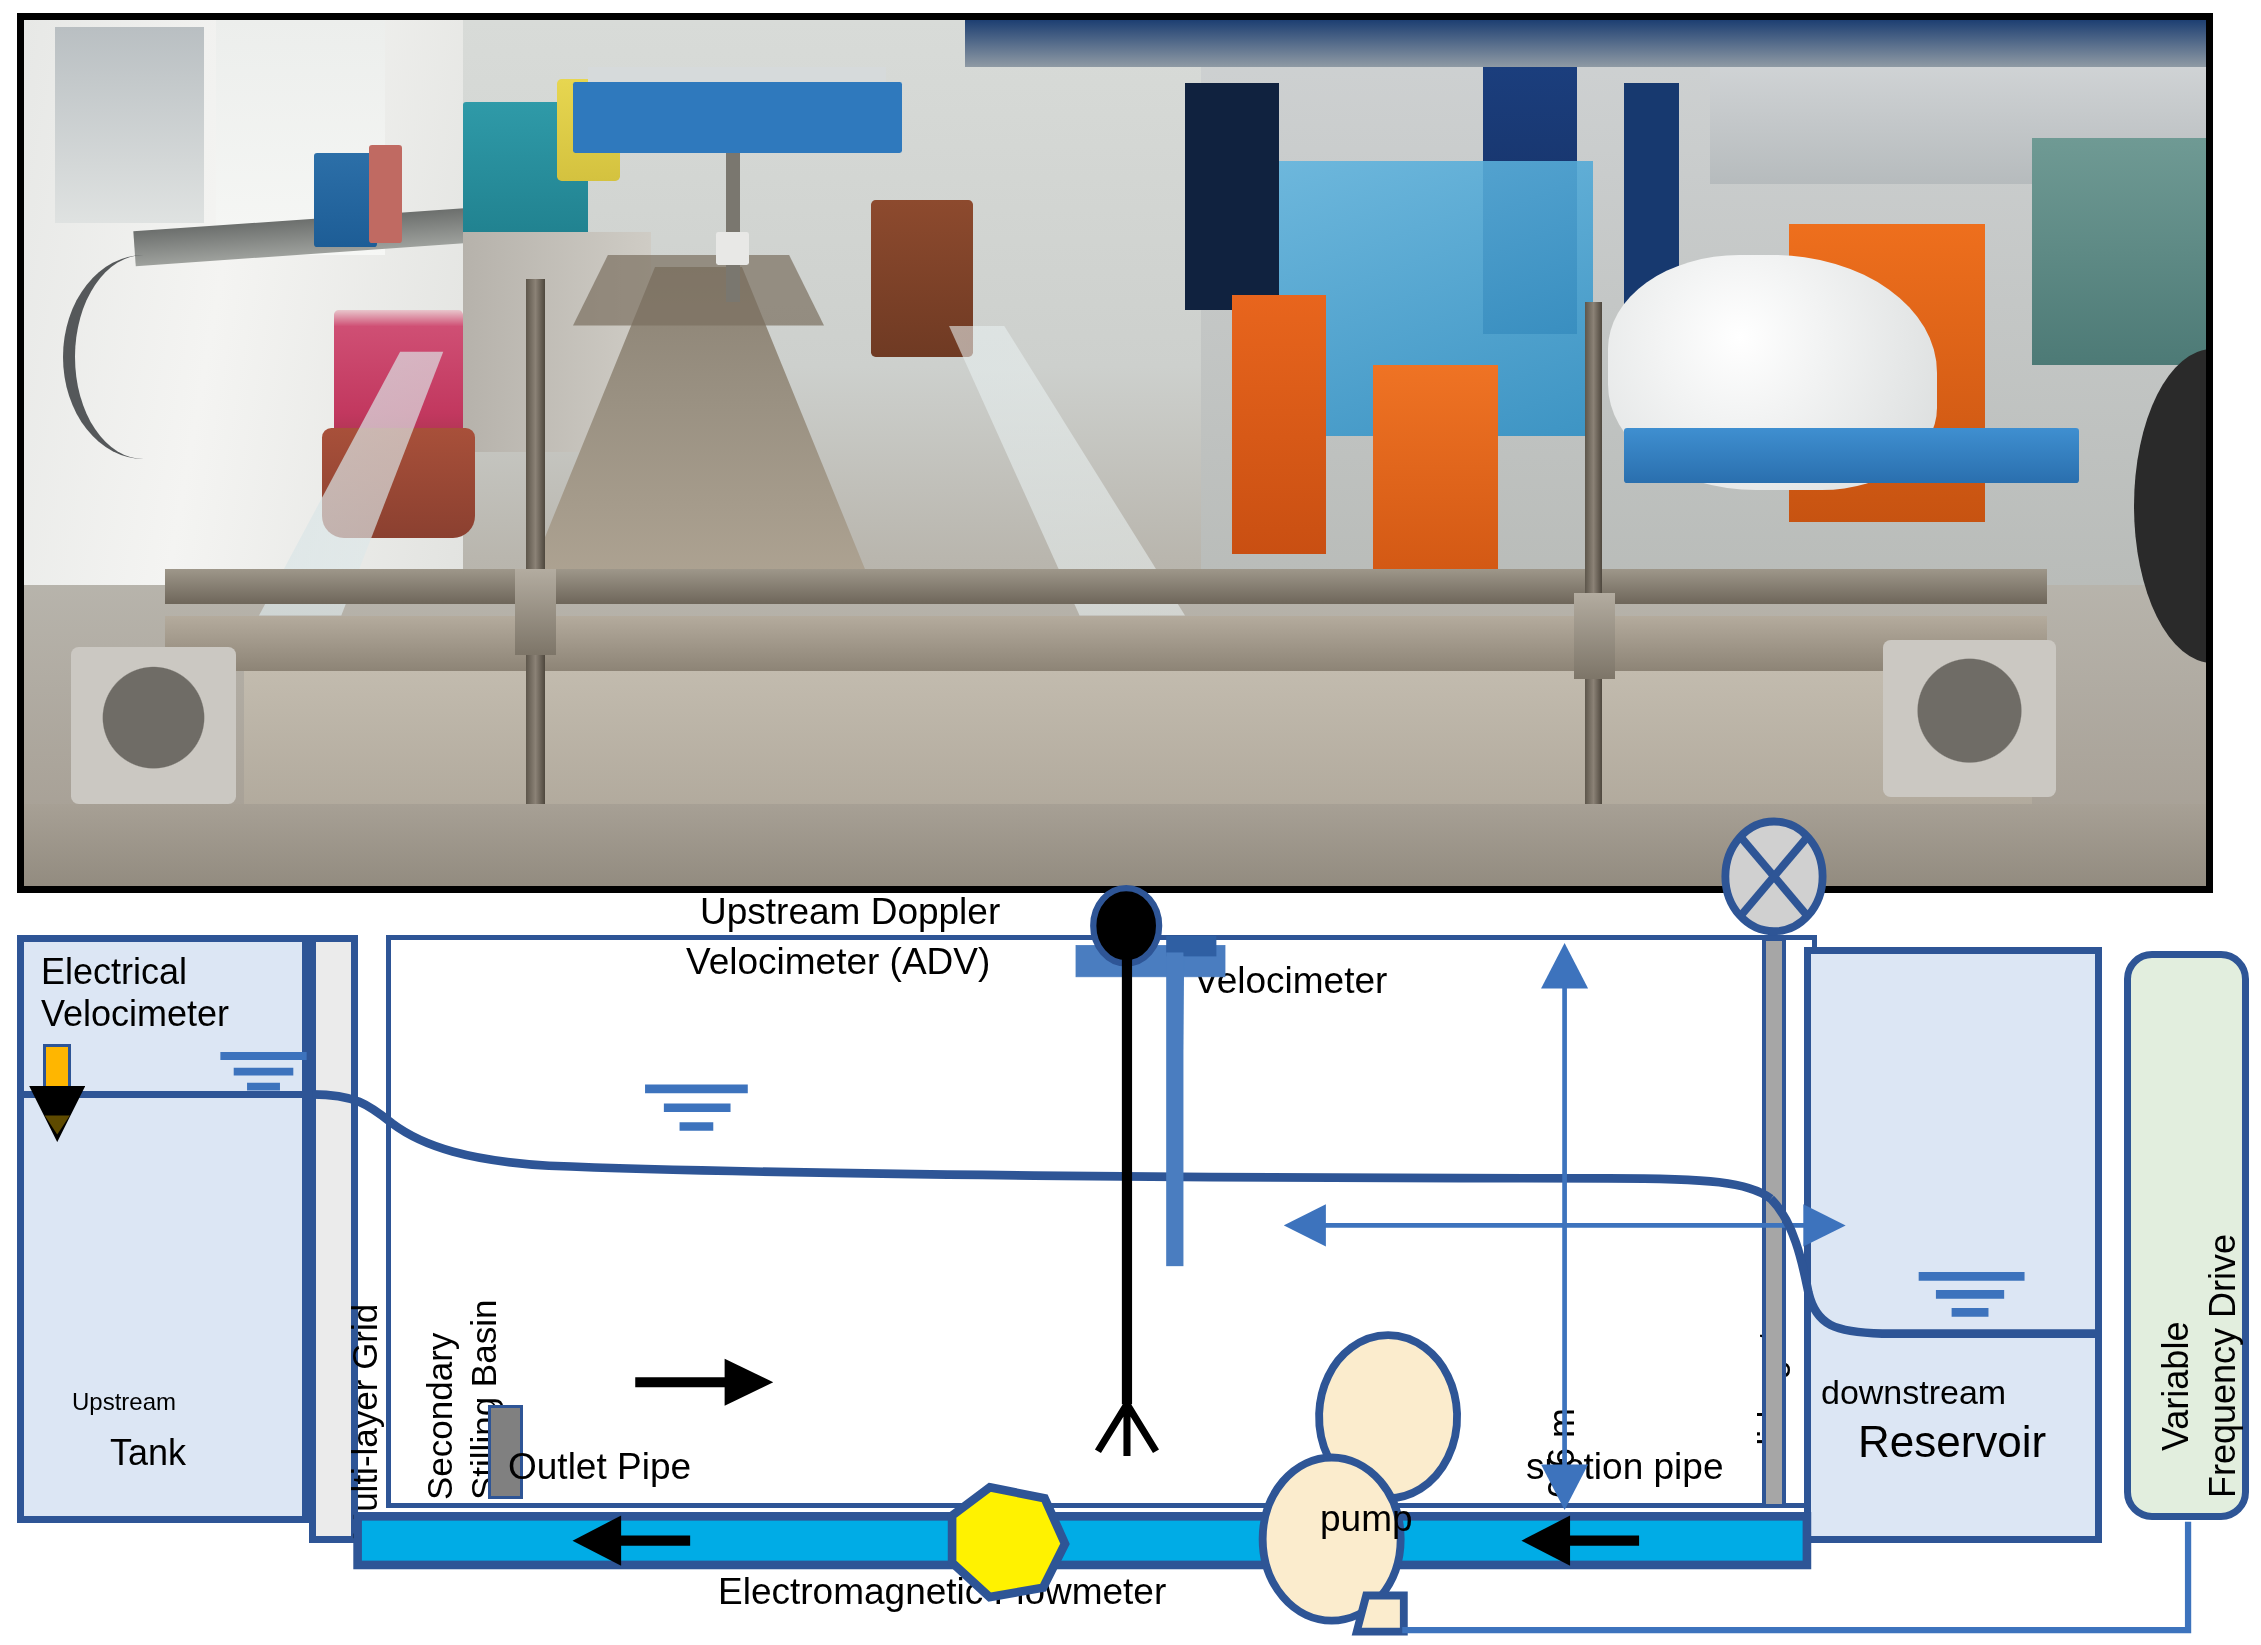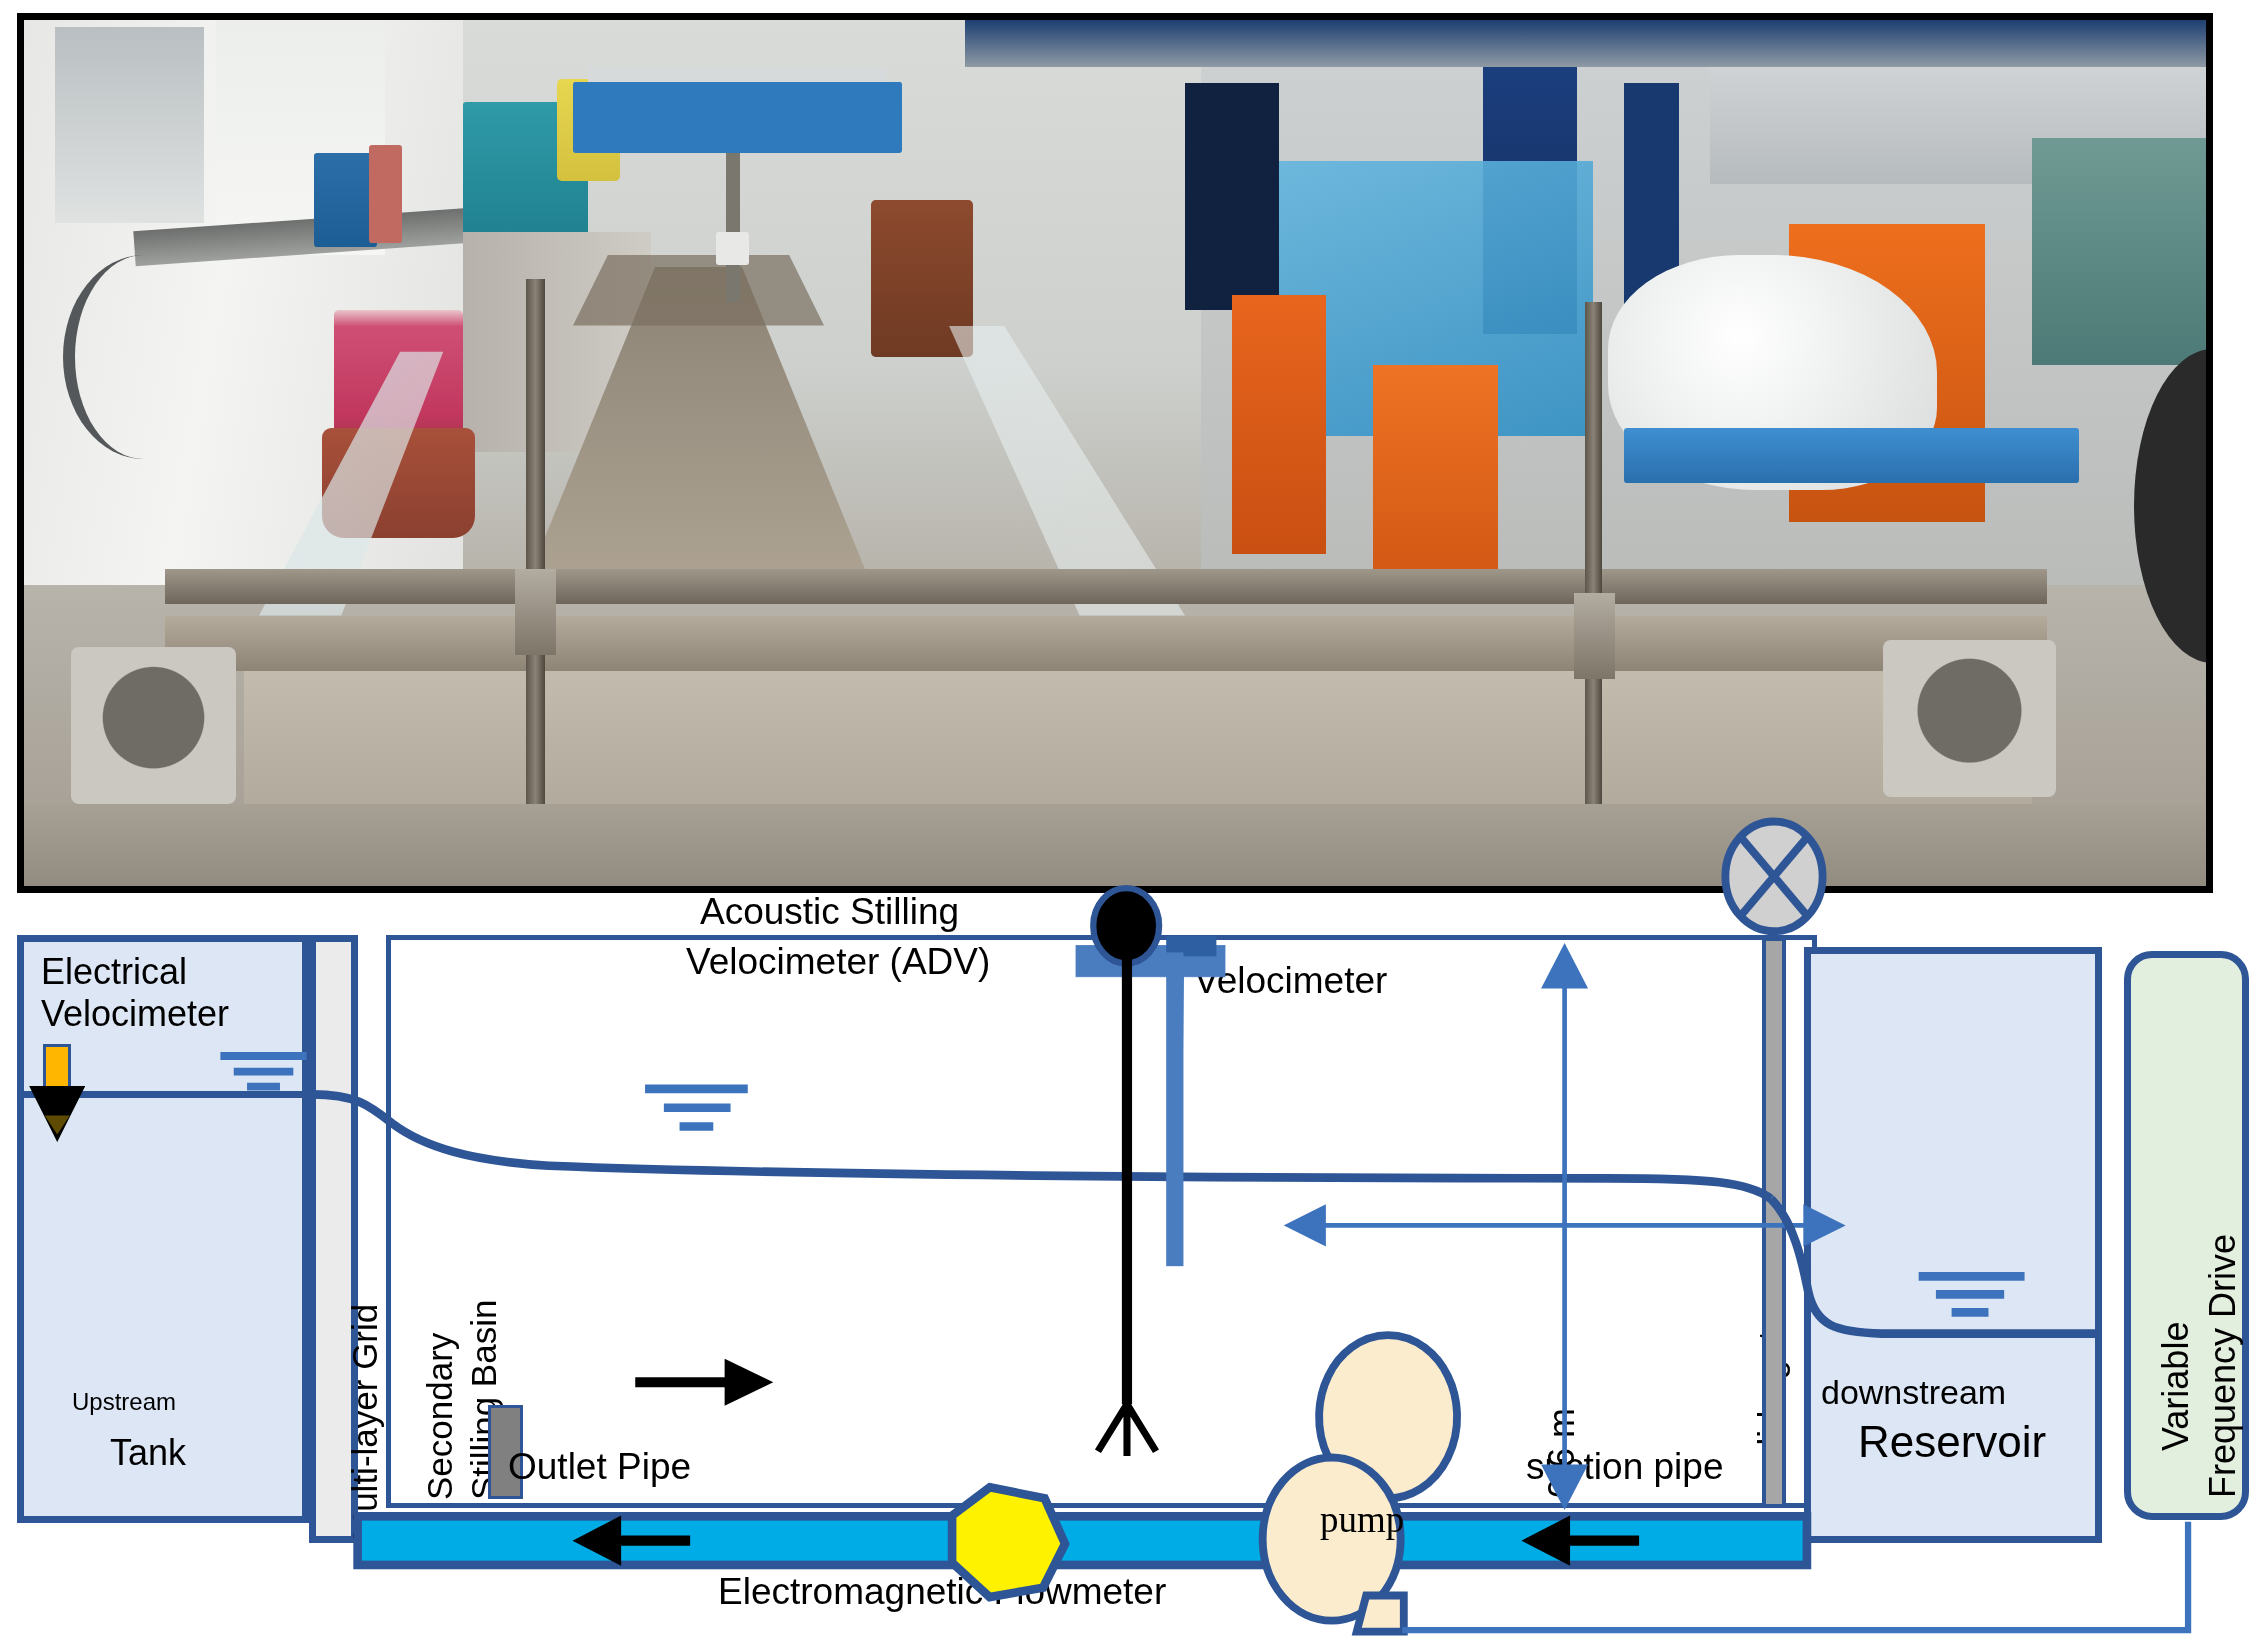--- a/index.html
+++ b/index.html
@@ -159,21 +159,21 @@
   <div class="box navy fillgrey" style="left:309px;top:33px;width:49px;height:608px;"></div>
   <div class="lbl vlbl" style="left:345px;top:639px;font-size:35px;transform:rotate(-90deg);">Multi-layer Grid</div>
 
   <div class="box" style="left:386px;top:33px;width:1431px;height:573px;border:5.5px solid #2e5596;background:#fff;"></div>
 
   <div class="lbl vlbl" style="left:420px;top:598px;font-size:35px;transform:rotate(-90deg);">Secondary</div>
   <div class="lbl vlbl" style="left:464px;top:598px;font-size:35px;transform:rotate(-90deg);">Stilling Basin</div>
 
   <div class="box" style="left:488px;top:503px;width:35px;height:94px;background:#808080;border:3.9px solid #2e5596;"></div>
 
-  <div class="lbl" style="left:700px;top:-11px;font-size:37px;">Acoustic Stilling</div>
+  <div class="lbl" style="left:700px;top:-11px;font-size:37px;">Upstream Doppler</div>
   <div class="lbl" style="left:686px;top:39px;font-size:37px;">Velocimeter (ADV)</div>
   <div class="lbl" style="left:1194px;top:58px;font-size:37px;">Velocimeter</div>
 
   <div class="lbl vlbl" style="left:1751px;top:561px;font-size:35px;transform:rotate(-90deg);">slide-gate</div>
 
   <div class="lbl vlbl" style="left:1541px;top:596px;font-size:36px;transform:rotate(-90deg);">0.6 m</div>
 
   <div class="lbl" style="left:1008px;top:607px;font-size:38px;">15 m</div>
 
   <div class="box" style="left:1762px;top:35px;width:23.5px;height:571px;background:#a6a6a6;border:4.7px solid #2e5596;"></div>
@@ -182,21 +182,21 @@
   <div class="lbl" style="left:1821px;top:471px;font-size:34px;">downstream</div>
   <div class="lbl" style="left:1858px;top:515px;font-size:44px;">Reservoir</div>
 
   <div class="box navy fillgreen" style="left:2124px;top:49px;width:125px;height:569px;border-radius:28px;"></div>
   <div class="lbl vlbl" style="left:2155px;top:549px;font-size:36px;transform:rotate(-90deg);">Variable</div>
   <div class="lbl vlbl" style="left:2202px;top:596px;font-size:36px;transform:rotate(-90deg);">Frequency Drive</div>
 
   <div class="lbl" style="left:508px;top:544px;font-size:37px;">Outlet Pipe</div>
   <div class="lbl" style="left:1526px;top:544px;font-size:37px;">suction pipe</div>
   <div class="lbl" style="left:718px;top:669px;font-size:37px;">Electromagnetic Flowmeter</div>
-  <div class="lbl" style="left:1320px;top:596px;font-size:37px;z-index:6;font-family:Liberation Serif, serif;">pump</div>
+  <div class="lbl" style="left:1320px;top:596px;font-size:37px;z-index:6;">pump</div>
 
   <svg width="2261" height="744" viewBox="0 0 2883 948">
     <defs>
       <marker id="arrBlue" markerWidth="9" markerHeight="9" refX="7.6" refY="4.5" orient="auto">
         <path d="M0,0 L9,4.5 L0,9 Z" fill="#3d73bd"></path>
       </marker>
       <marker id="arrBlueStart" markerWidth="9" markerHeight="9" refX="1.4" refY="4.5" orient="auto">
         <path d="M9,0 L0,4.5 L9,9 Z" fill="#3d73bd"></path>
       </marker>
       <marker id="arrBlack" markerWidth="8" markerHeight="8" refX="6.8" refY="4" orient="auto">

